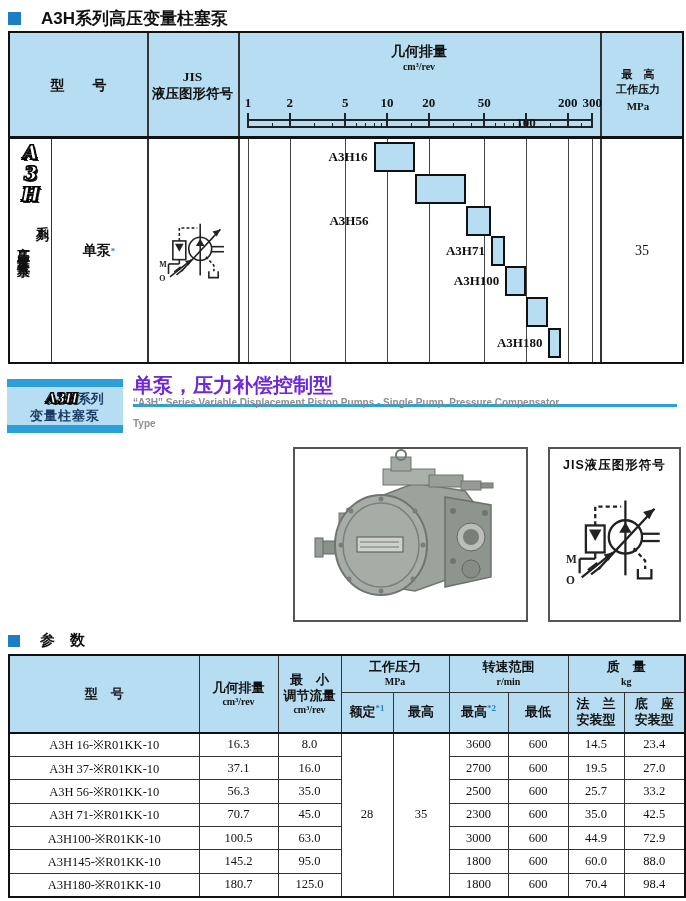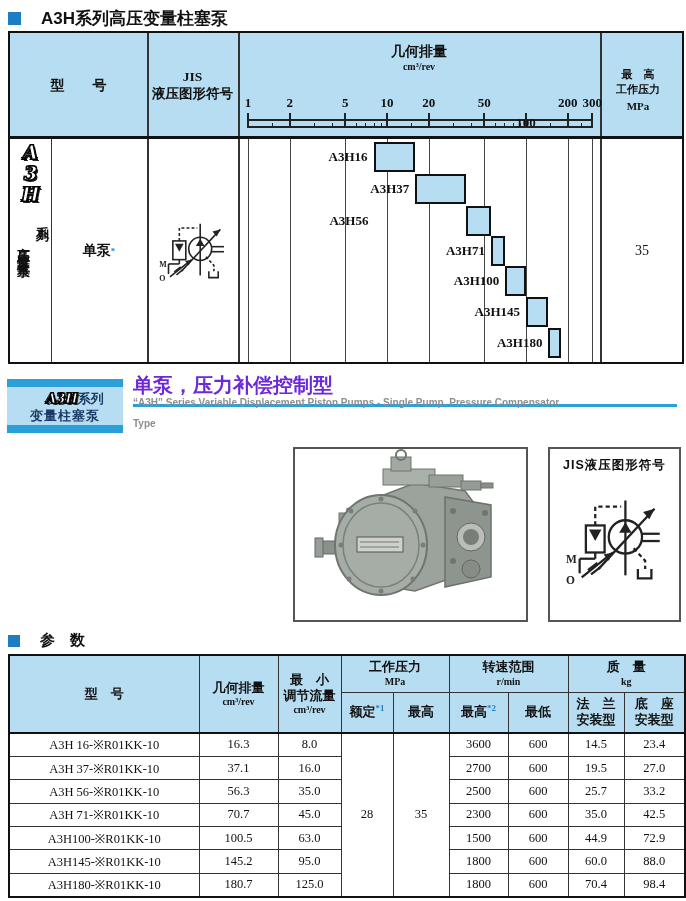--- a/index.html
+++ b/index.html
@@ -201,29 +201,27 @@
         <div class="gridline" style="left: 51.8432px;"></div>
         <div class="gridline" style="left: 107.157px;"></div>
         <div class="gridline" style="left: 149px;"></div>
         <div class="gridline" style="left: 190.843px;"></div>
         <div class="gridline" style="left: 246.157px;"></div>
         <div class="gridline" style="left: 288px;"></div>
         <div class="gridline" style="left: 329.843px;"></div>
         <div class="gridline" style="left: 354.32px;"></div>
         <div class="bar-label" style="left: 0px; width: 129.53px; top: 3px;">A3H16</div>
         <div class="bar" style="left: 135.53px; width: 41.8432px; top: 3px; background: rgb(182, 221, 241);"></div>
-        <div class="bar-label" style="left: 0px; width: 171.373px; top: 35px;">A3H37</div>
         <div class="bar" style="left: 177.373px; width: 50.6074px; top: 35px; background: rgb(182, 221, 241);"></div>
         <div class="bar-label" style="left: 0px; width: 221.98px; top: 67px; text-align: center;">A3H56</div>
         <div class="bar" style="left: 227.98px; width: 25.0181px; top: 67px; background: rgb(182, 221, 241);"></div>
         <div class="bar-label" style="left: 0px; width: 246.998px; top: 97px;">A3H71</div>
         <div class="bar" style="left: 252.998px; width: 14.3268px; top: 97px; background: rgb(182, 221, 241);"></div>
         <div class="bar-label" style="left: 0px; width: 261.325px; top: 127px;">A3H100</div>
         <div class="bar" style="left: 267.325px; width: 20.6751px; top: 127px; background: rgb(182, 221, 241);"></div>
-        <div class="bar-label" style="left: 0px; width: 282px; top: 158px;">A3H145</div>
         <div class="bar" style="left: 288px; width: 22.4302px; top: 158px; background: rgb(182, 221, 241);"></div>
         <div class="bar-label" style="left: 0px; width: 304.43px; top: 189px;">A3H180</div>
         <div class="bar" style="left: 310.43px; width: 13.0527px; top: 189px; background: rgb(182, 221, 241);"></div>
       </div>
 
     <div class="mpa-cell">35</div>
   </div>
 </div>
 
 <div class="badge">
@@ -401,21 +399,21 @@
         <td>45.0</td>
         <td>2300</td>
         <td>600</td>
         <td>35.0</td>
         <td>42.5</td>
       </tr>
       <tr>
         <td>A3H100-※R01KK-10</td>
         <td>100.5</td>
         <td>63.0</td>
-        <td>1500</td>
+        <td>3000</td>
         <td>600</td>
         <td>44.9</td>
         <td>72.9</td>
       </tr>
       <tr>
         <td>A3H145-※R01KK-10</td>
         <td>145.2</td>
         <td>95.0</td>
         <td>1800</td>
         <td>600</td>

